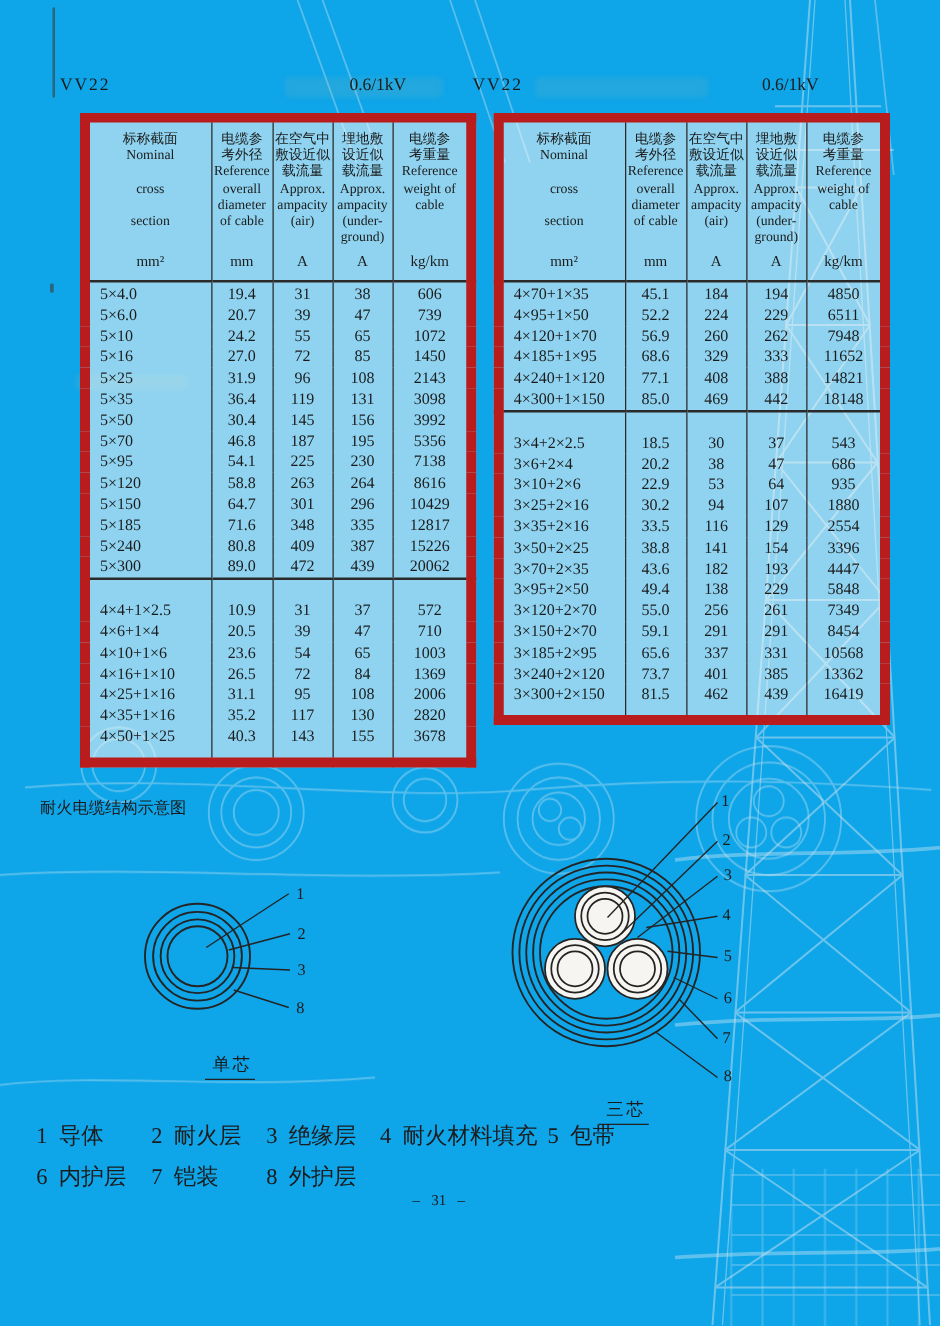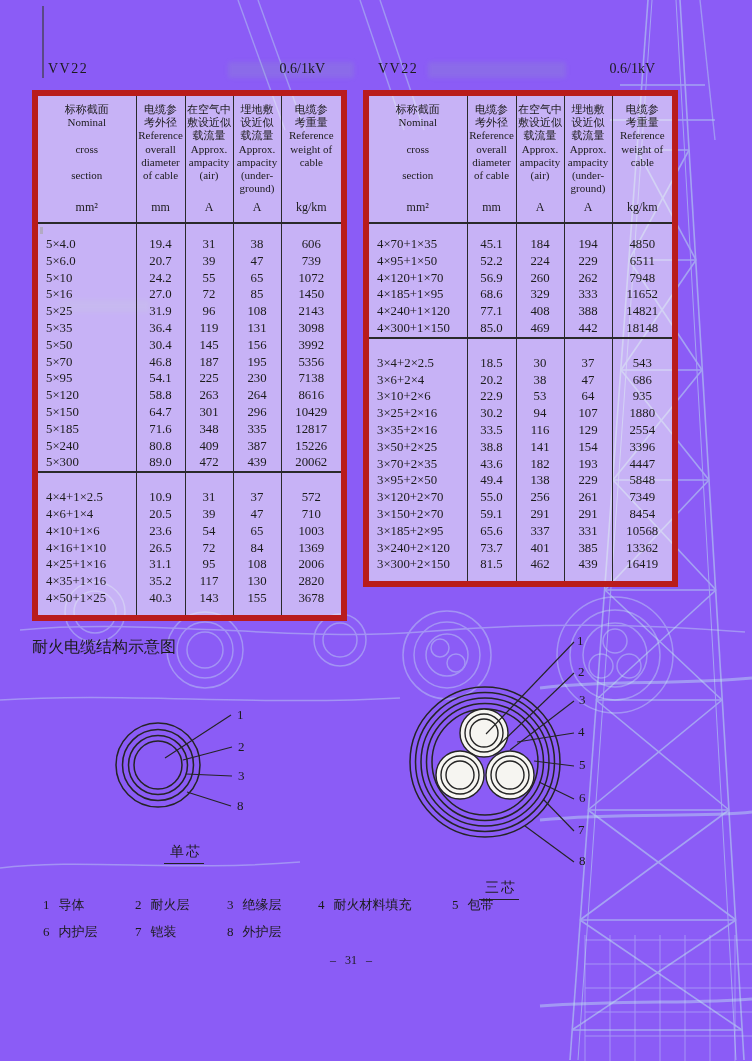--- a/index.html
+++ b/index.html
@@ -1,49 +1,49 @@
 <!DOCTYPE html>
 <html><head>
 <meta charset="utf-8">
 <style>
   html,body{margin:0;padding:0;background:#e8e8e6;}
-  .page{position:relative;width:752px;height:1061px;background:#8b5cf6;overflow:hidden;
+  .page{position:relative;width:752px;height:1061px;background:#0ea5e9;overflow:hidden;
         font-family:"Liberation Serif","DejaVu Serif",serif;color:#1b1b1b;}
   
   .wm{position:absolute;left:0;top:0;z-index:0;}
   .ghost{position:absolute;background:rgba(140,185,170,.16);filter:blur(2px);border-radius:3px;z-index:0;}
   .artifact{position:absolute;background:#3c3c3c;opacity:.6;z-index:1;}
   
   .hdr{position:absolute;top:61px;display:flex;justify-content:space-between;font-size:14px;z-index:2;}
   .hdr .model{letter-spacing:1.5px;}
   
   .table-wrap{position:absolute;top:90px;z-index:2;}
   .tw-left{left:32px;width:309px;}
   .tw-right{left:363px;width:312px;}
-  table{border-collapse:collapse;width:100%;table-layout:fixed;border:6px solid #b91c1c;background:rgba(250,249,246,.55);}
+  table{border-collapse:collapse;width:100%;table-layout:fixed;border:8px solid #b91c1c;background:rgba(250,249,246,.55);margin-left:32px;}
   col.c0{width:101px}col.c1{width:49px}col.c2{width:48px}col.c3{width:48px}col.c4{width:63px}
   th,td{border-left:1px solid #2a2a2a;padding:0;}
   th:first-child,td:first-child{border-left:none;}
   thead th{border-bottom:2px solid #2a2a2a;height:126px;font-weight:normal;vertical-align:top;}
   .h-cell{display:flex;flex-direction:column;justify-content:space-between;height:126px;}
   .h-main{white-space:pre-line;text-align:center;font-size:11px;line-height:13.2px;padding-top:7px;}
   .h-unit{text-align:center;font-size:12px;padding-bottom:7px;}
   td{font-size:12.8px;height:16.8px;line-height:1;text-align:center;}
   td.cs{text-align:left;padding-left:8px;}
-  tbody.secA tr:first-child td{padding-top:12px;}
+  tbody.secA tr:first-child td{padding-top:1px;}
   tbody.sec2 tr:first-child td{border-top:2px solid #2a2a2a;padding-top:16px;}
   tbody.sec2 tr:last-child td{padding-bottom:8px;}
   
-  .diag-title{position:absolute;left:32px;top:637px;font-size:16px;z-index:2;}
+  .diag-title{position:absolute;left:32px;top:637px;font-size:13px;z-index:2;}
   .diag{position:absolute;z-index:2;}
   .diag svg{display:block;}
   .cap{position:absolute;font-size:14px;letter-spacing:2px;border-bottom:1.2px solid #222;
        padding:0 2px 2px 2px;text-align:right;z-index:2;}
   
-  .legend{position:absolute;left:43px;top:896px;width:680px;font-size:13px;z-index:2;font-family:Liberation Serif, serif;}
+  .legend{position:absolute;left:29px;top:896px;width:680px;font-size:18px;z-index:2;font-family:Liberation Serif, serif;}
   .lg-row{display:flex;margin-bottom:9px;}
   .lg-item{white-space:nowrap;}
   .lg-num{display:inline-block;margin-right:9px;}
   .row1 .lg-item:nth-child(1){width:92px}.row1 .lg-item:nth-child(2){width:92px}
   .row1 .lg-item:nth-child(3){width:91px}.row1 .lg-item:nth-child(4){width:134px}
   .row2 .lg-item:nth-child(1){width:92px}.row2 .lg-item:nth-child(2){width:92px}
   .row2 .lg-item:nth-child(3){width:91px}
   .pageno{position:absolute;left:296px;top:953px;width:110px;text-align:center;font-size:12px;
           word-spacing:6px;z-index:2;}
 </style>

